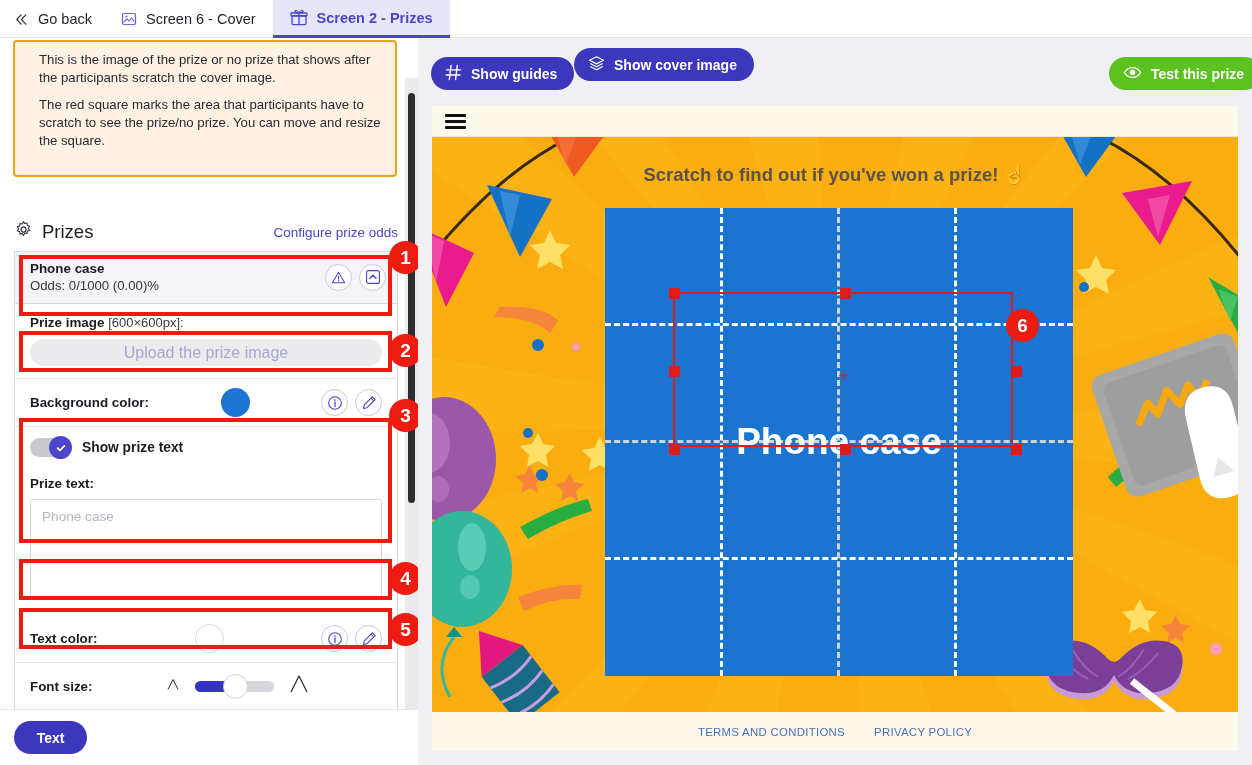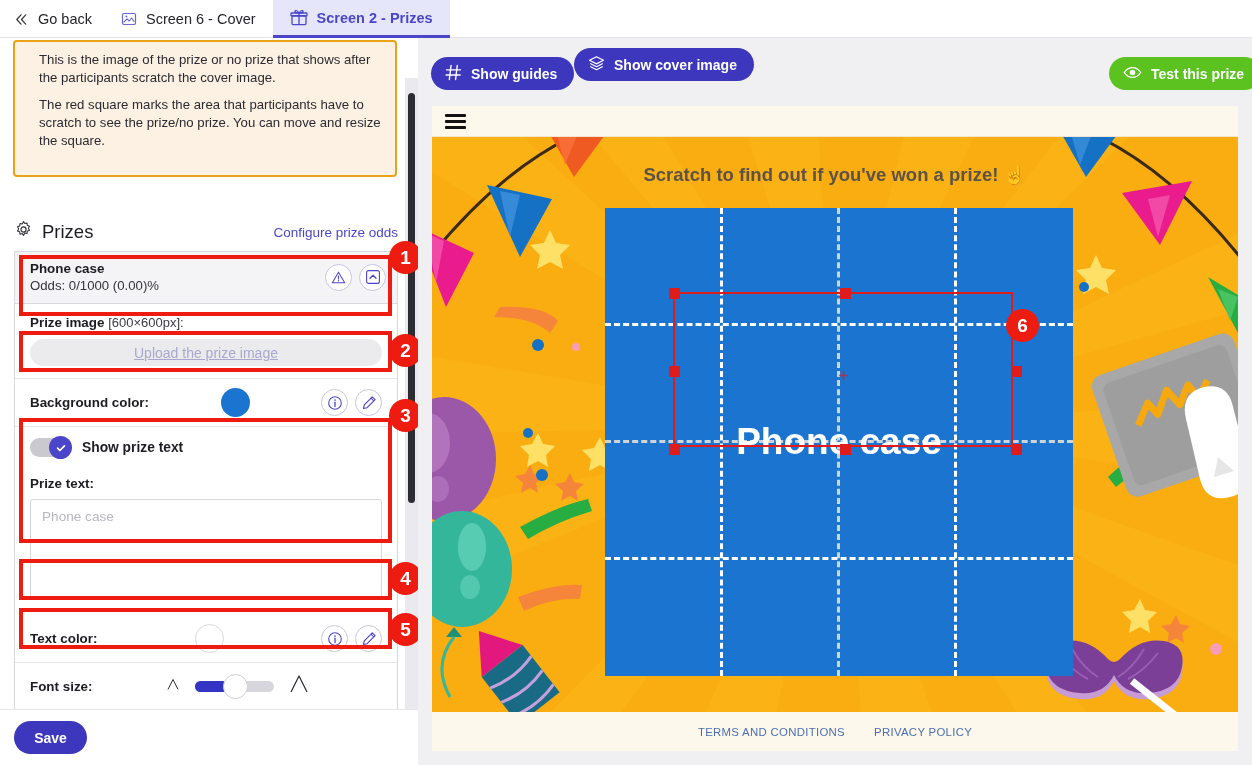--- a/index.html
+++ b/index.html
@@ -69,21 +69,21 @@
     background: #fff; display: flex; align-items: center; justify-content: center;
     cursor: pointer;
   }
 
   .field { padding: 11px 15px 12px; background: #fff; border-bottom: 1px solid #e6e6ea; }
   .field-label { font-size: 13.4px; font-weight: bold; color: #1c1c22; }
   .field-dim { font-weight: normal; font-size: 13px; color: #3a3a42; }
   .upload-btn {
     margin-top: 9px; width: 100%; height: 27px; border-radius: 14px;
     background: #ebebee; display: flex; align-items: center; justify-content: center;
-    font-size: 14px; color: #a8a8cf; cursor: pointer; text-decoration: underline;
+    font-size: 16px; color: #a8a8cf; cursor: pointer;
   }
 
   .row-inline {
     display: flex; align-items: center; justify-content: space-between;
     padding: 9px 15px; background: #fff; border-bottom: 1px solid #e6e6ea;
     min-height: 40px;
   }
   .swatch-wrap { flex: 1; display: flex; justify-content: center; }
   .swatch { width: 29px; height: 29px; border-radius: 50%; }
   .icon-pair { display: flex; gap: 7px; }
@@ -405,21 +405,21 @@
           </div>
         </div>
 
       </div>
     </div>
 
     <div class="pscroll-track"></div>
     <div class="pscrollbar"></div>
 
     <div class="savebar">
-      <button class="save-btn">Save</button>
+      <button class="save-btn">Text</button>
     </div>
   </div>
 
   <div class="hl" style="left:19px;  top:255px; width:373px; height:61px;"></div>
   <div class="hl" style="left:19px;  top:331px; width:373px; height:41px;"></div>
   <div class="hl" style="left:19px;  top:418px; width:373px; height:125px;"></div>
   <div class="hl" style="left:19px;  top:559px; width:373px; height:41px;"></div>
   <div class="hl" style="left:19px;  top:608px; width:373px; height:41px;"></div>
 
   <div class="badge" style="left: 389px; top: 241px; background: rgb(238, 27, 17);">1</div>

